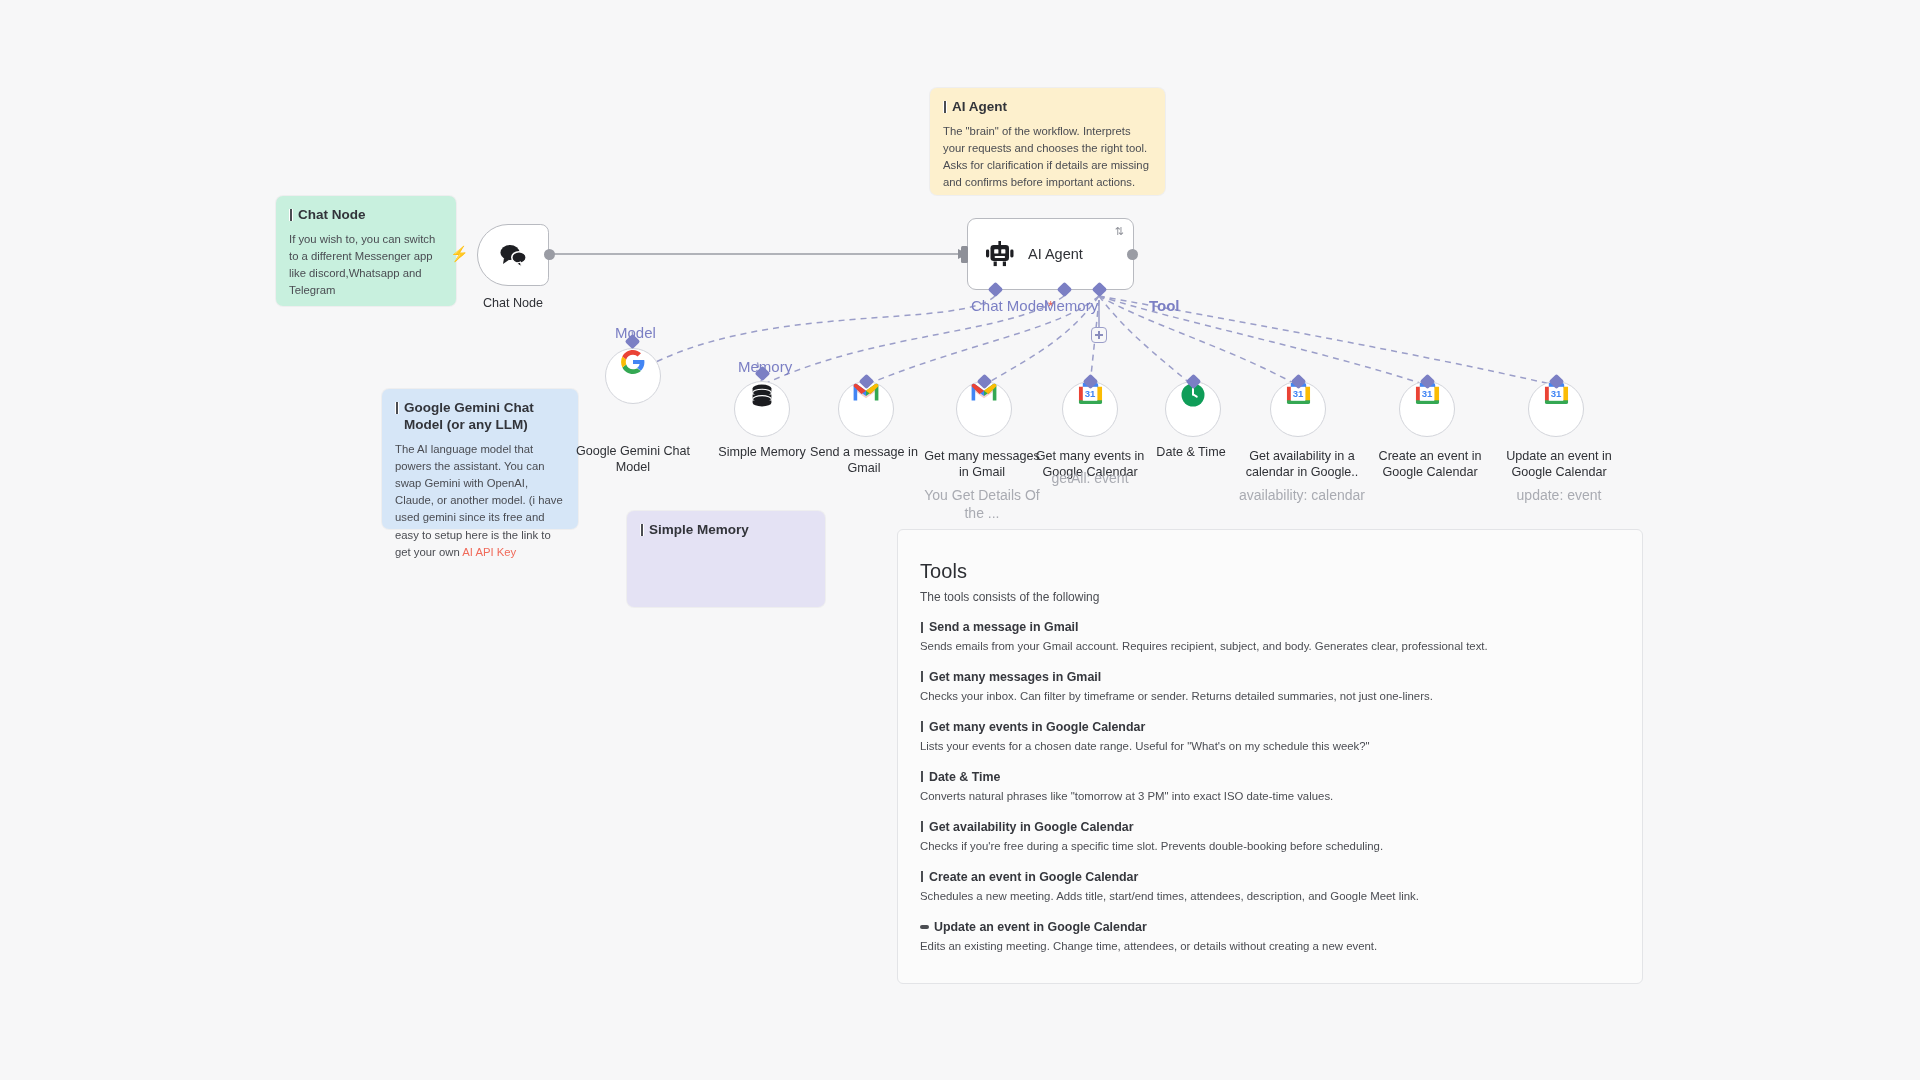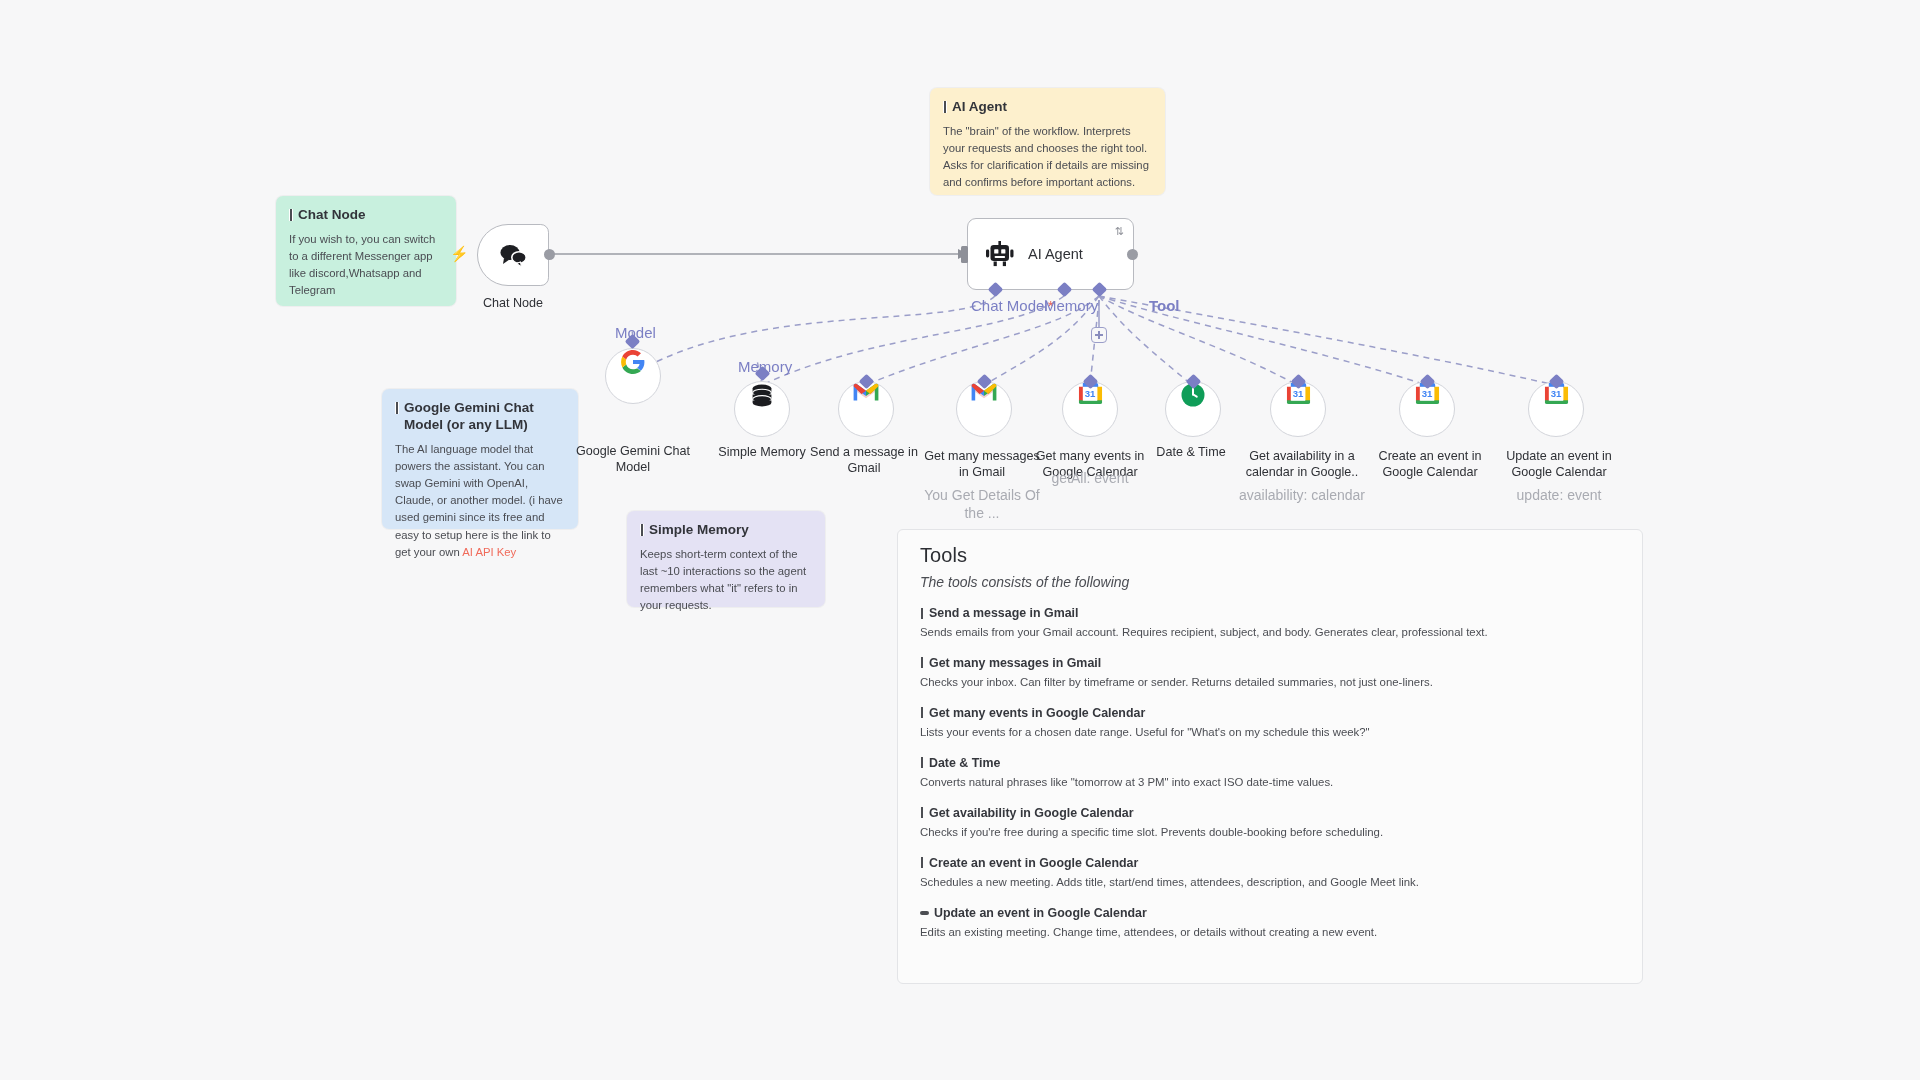--- a/index.html
+++ b/index.html
@@ -167,36 +167,35 @@
   }
 
   
   #tools-panel {
     position: absolute;
     left: 897px; top: 529px;
     width: 746px; height: 455px;
     background: #fbfbfb;
     border: 1px solid #e3e4e7;
     border-radius: 6px;
-    padding: 14px 22px;
+    padding: 30px 22px;
     overflow: hidden;
     z-index: 3;
   }
   #tools-panel h2 {
     margin: 0 0 7px 0;
     font-size: 20px;
     font-weight: normal;
     color: #2c2e33;
     letter-spacing: .1px;
   }
   .tools-intro {
     margin: 0 0 16px 0;
-    font-size: 14px;
+    font-size: 12px;
     color: #4b4d53;
-    font-style: italic;
   }
   .tool-entry { margin-bottom: 15px; }
   .tool-entry:last-child { margin-bottom: 0; }
   .tool-head {
     font-size: 12.4px;
     font-weight: bold;
     color: #35373d;
     display: flex;
     align-items: center;
     gap: 5px;
@@ -273,21 +272,20 @@
       <span>Google Gemini Chat Model (or any LLM)</span>
     </div>
     <p class="s-body"><span>The AI language model that powers the assistant. You can swap Gemini with OpenAI, Claude, or another model. (i have used gemini since its free and easy to setup here is the link to get your own </span><span class="link-red">AI API Key</span></p>
   </div>
 
   <div class="sticky sticky-purple" style="left:627px; top:511px; width:198px; height:96px;">
     <div class="s-title">
       <span class="s-bar"></span>
       <span>Simple Memory</span>
     </div>
-    <p class="s-body">Keeps short-term context of the last ~10 interactions so the agent remembers what "it" refers to in your requests.</p>
   </div>
 
   <div class="bolt" style="left:450px; top:246px;">⚡</div>
   <div class="node-main trigger" style="left:477px; top:224px; width:72px; height:62px; justify-content:center;">
     <svg width="30" height="26" viewBox="0 0 30 26">
       <ellipse cx="12" cy="10.5" rx="9.5" ry="7.6" fill="#1e1f23"></ellipse>
       <path d="M 6 16 L 5 22 L 11.5 17.6 Z" fill="#1e1f23"></path>
       <ellipse cx="21" cy="15.5" rx="7.2" ry="5.8" fill="#1e1f23" stroke="#ffffff" stroke-width="1.6"></ellipse>
       <path d="M 22.5 20 L 23.5 25 L 18.5 21.4 Z" fill="#1e1f23" stroke="#ffffff" stroke-width="1.2"></path>
     </svg>

